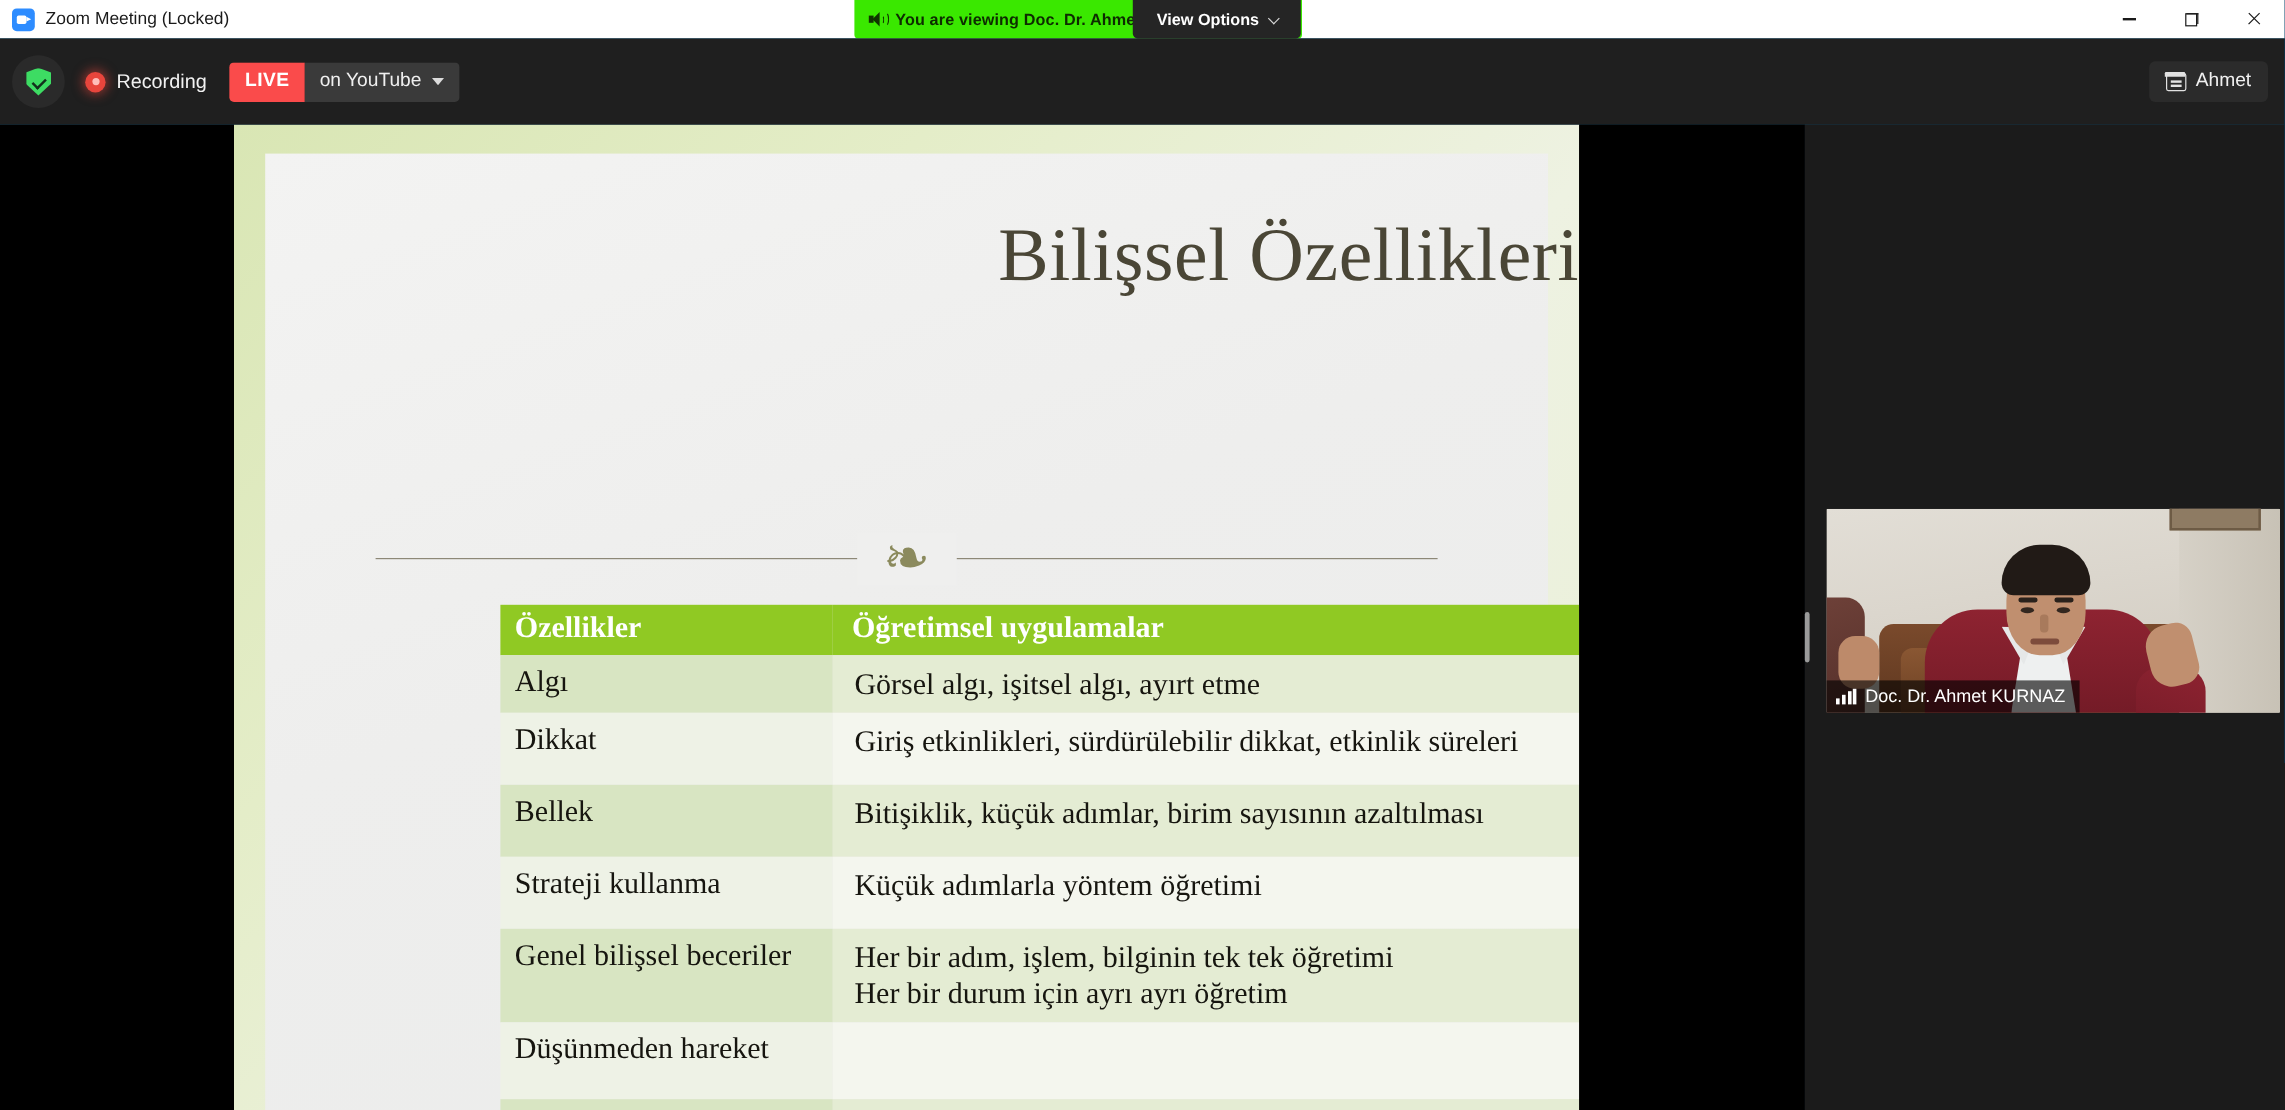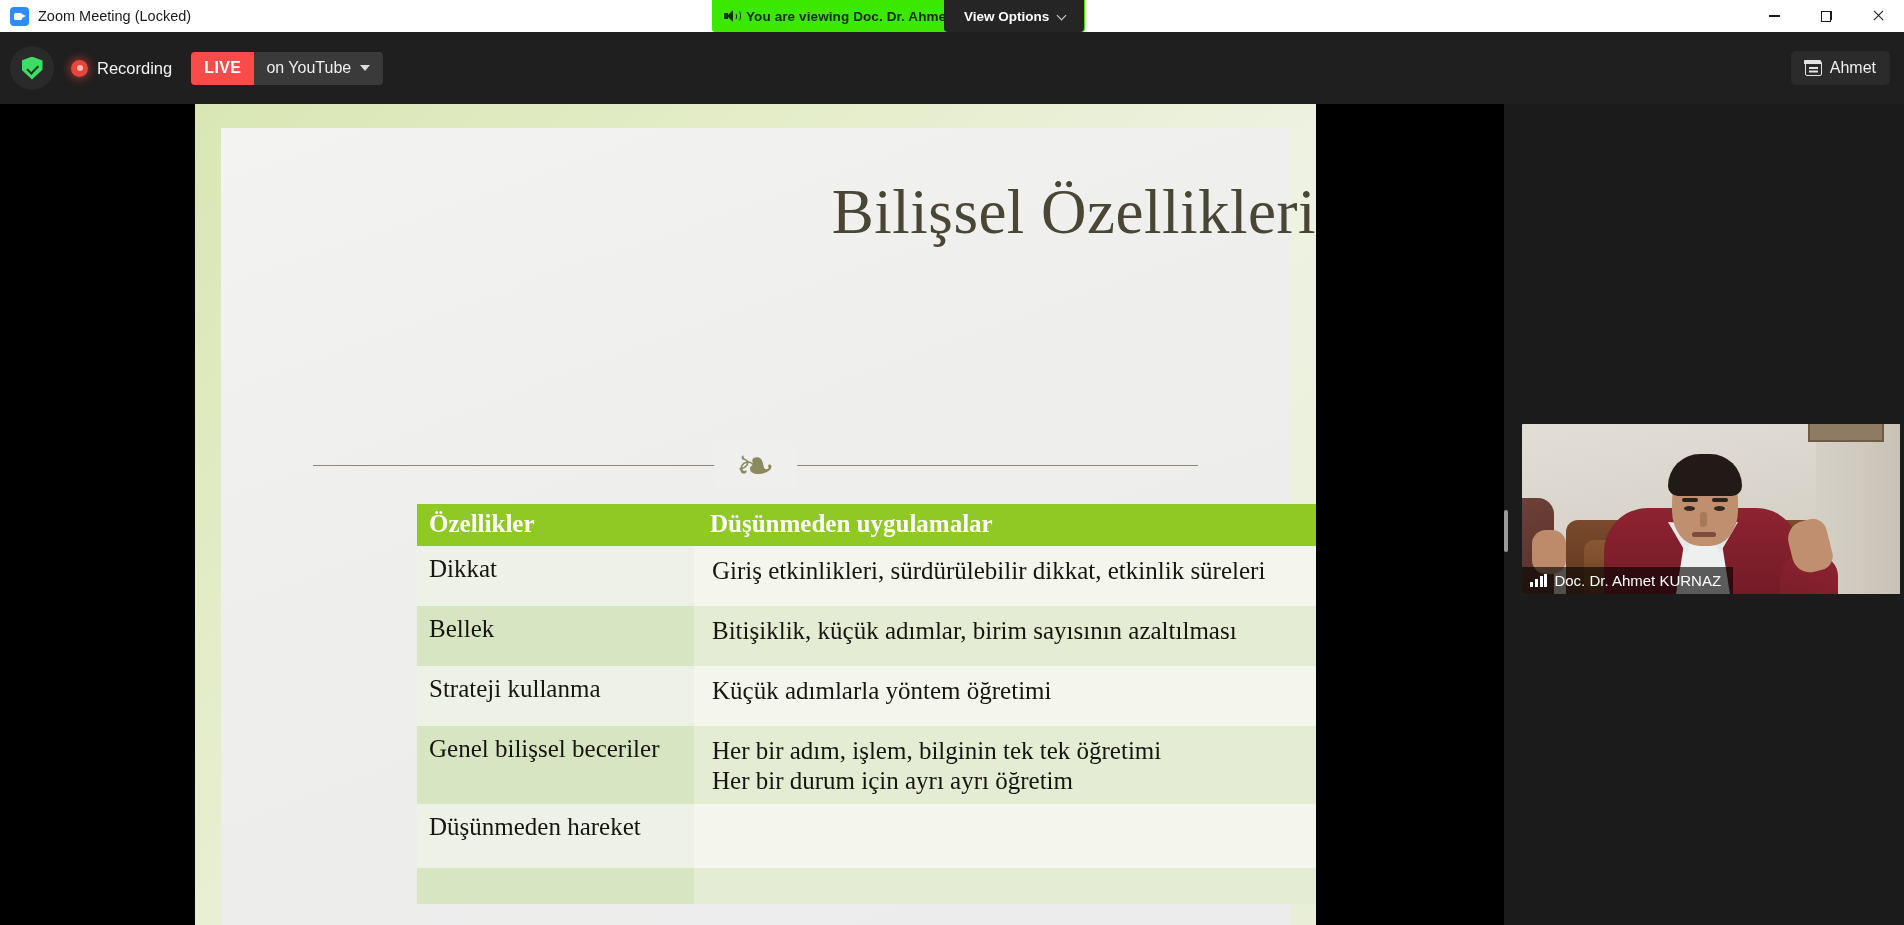--- a/index.html
+++ b/index.html
@@ -478,24 +478,30 @@
 
       <div class="divider">
         <div class="rule"></div>
         <div class="orn">❧</div>
       </div>
 
       <table class="tbl">
         <thead>
           <tr>
             <th class="c1">Özellikler</th>
-            <th class="c2">Düşünmeden uygulamalar</th>
+            <th class="c2">Öğretimsel uygulamalar</th>
           </tr>
         </thead>
         <tbody>
+          <tr class="odd">
+            <td class="c1">Algı</td>
+            <td class="c2">
+              <span class="cell-line">Görsel algı, işitsel algı, ayırt etme</span>
+            </td>
+          </tr>
           <tr class="even tall">
             <td class="c1">Dikkat</td>
             <td class="c2">
               <span class="cell-line">Giriş etkinlikleri, sürdürülebilir dikkat, etkinlik süreleri</span>
             </td>
           </tr>
           <tr class="odd tall">
             <td class="c1">Bellek</td>
             <td class="c2">
               <span class="cell-line">Bitişiklik, küçük adımlar, birim sayısının azaltılması</span>

